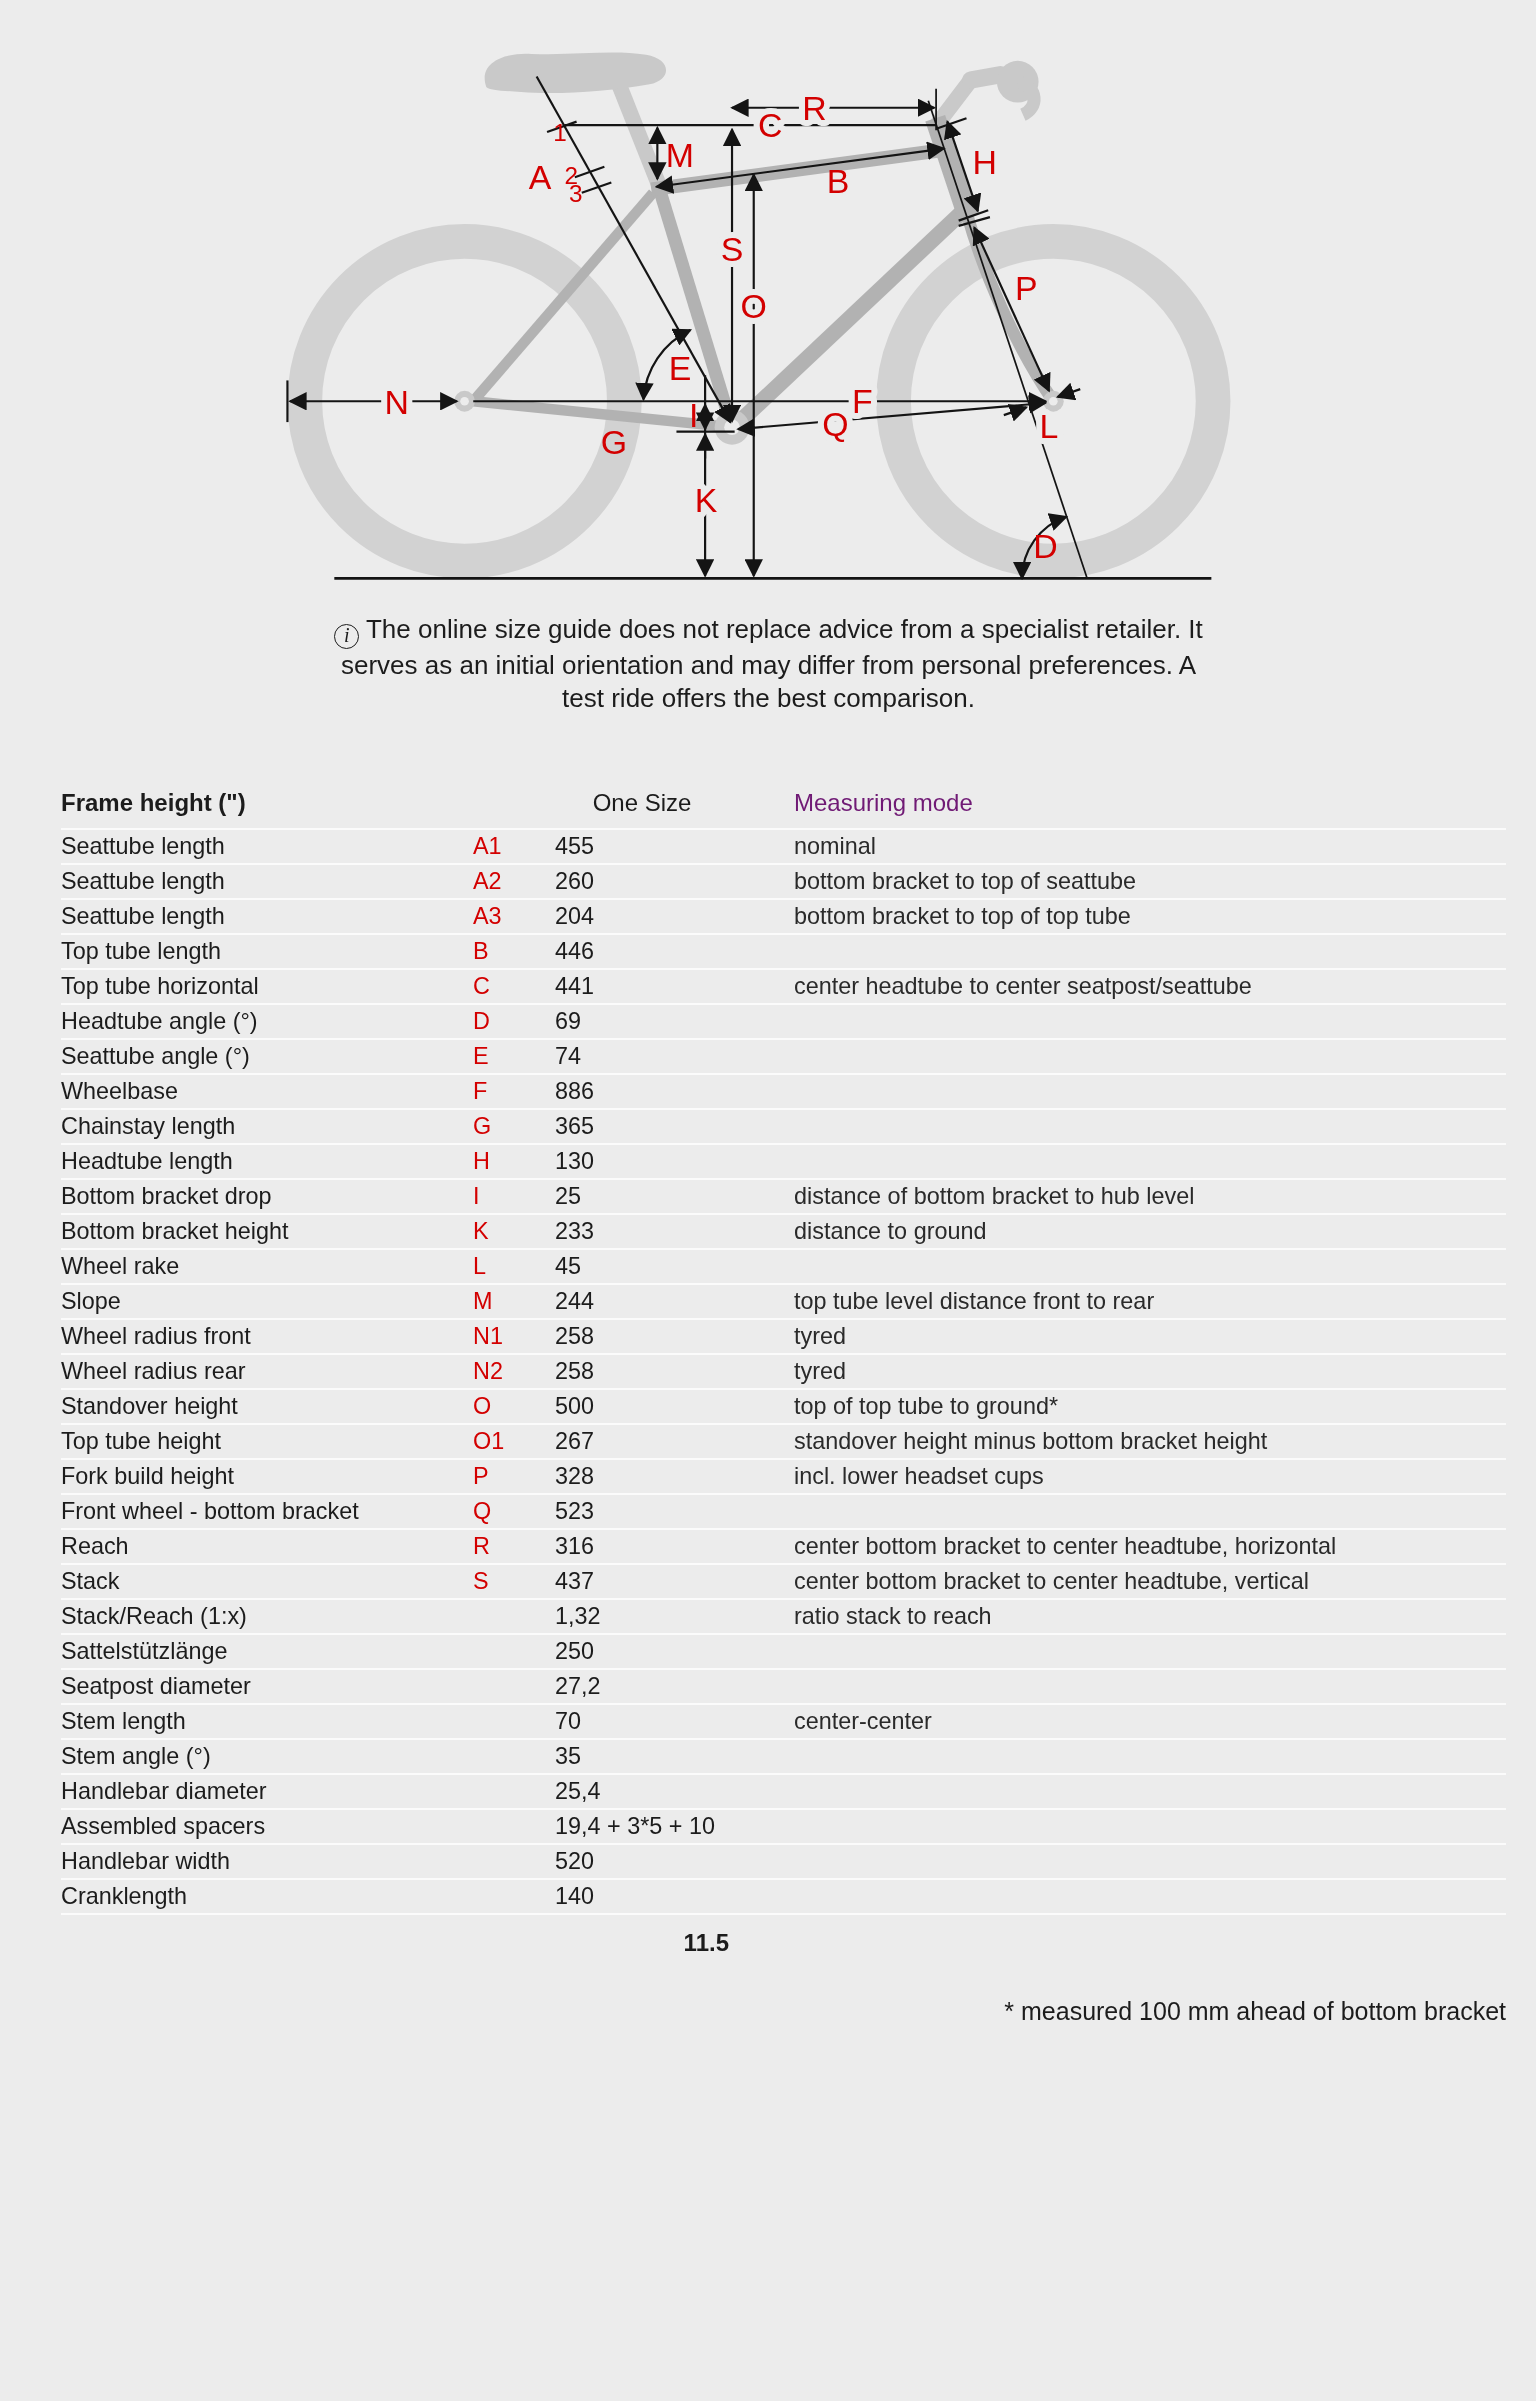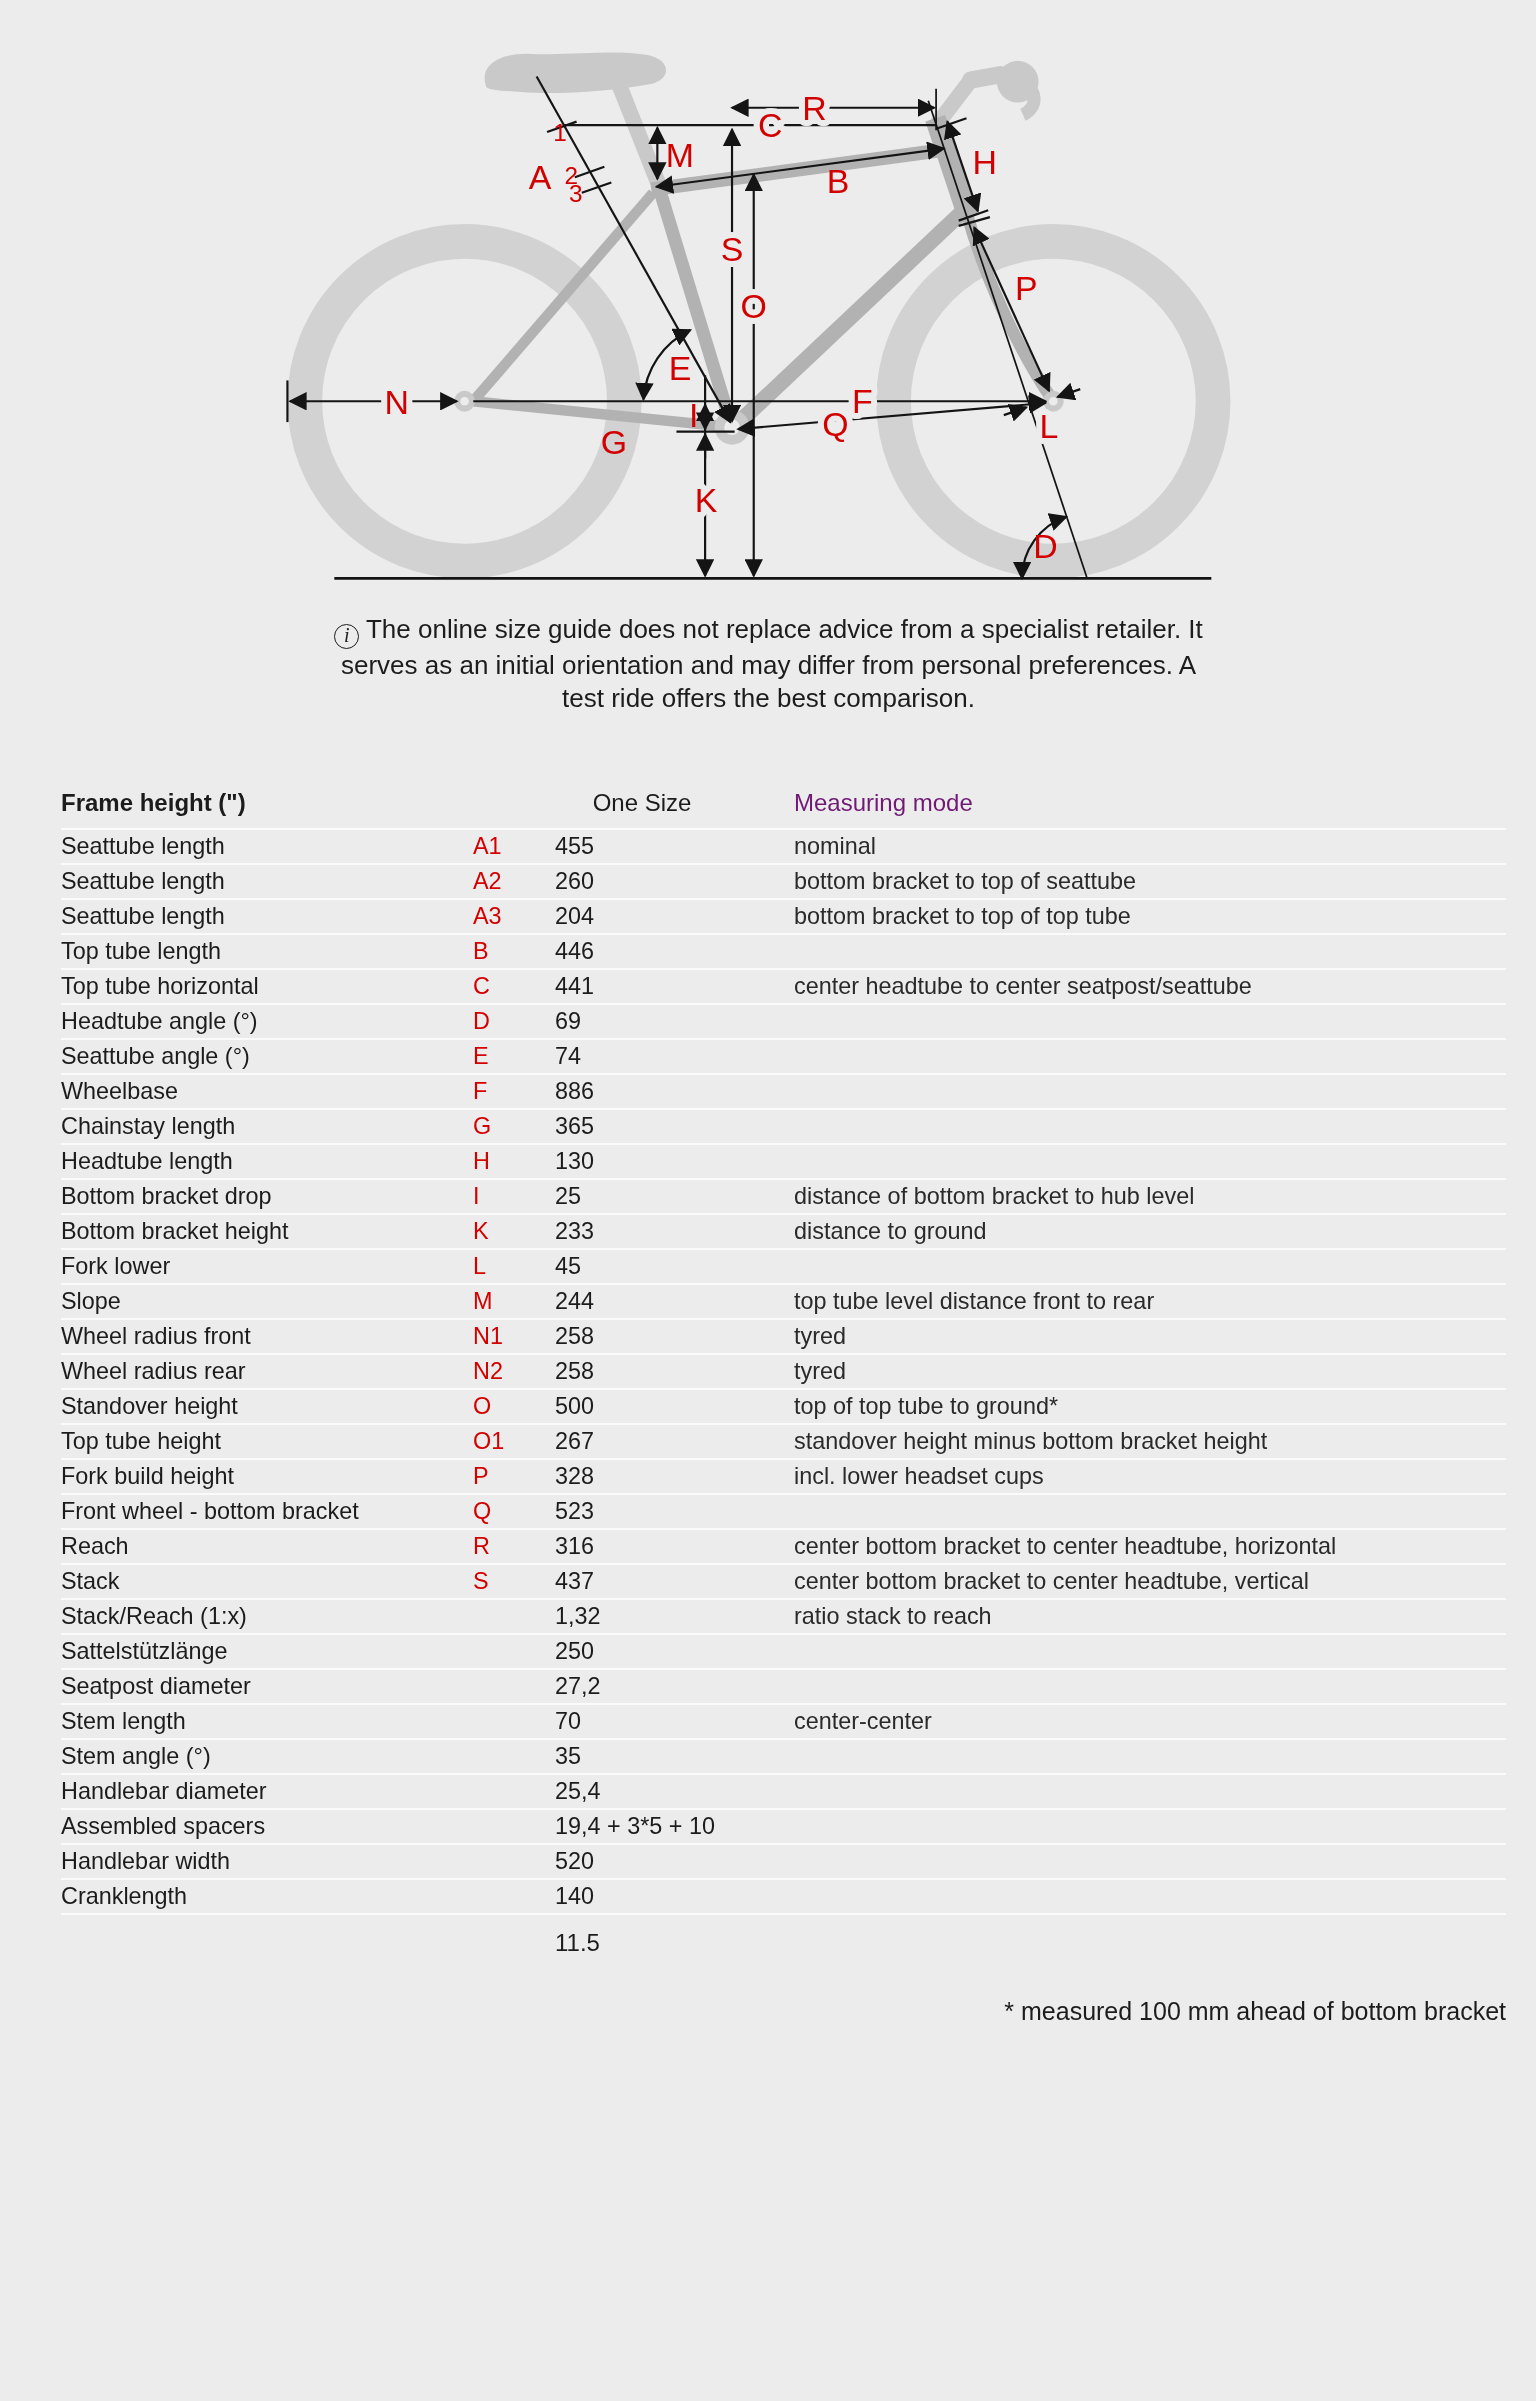--- a/index.html
+++ b/index.html
@@ -28,21 +28,21 @@
   .thead{height:52px;border-bottom:2.6px solid #fbfbfb;box-sizing:border-box;font-size:24px}
   .th-label{font-weight:bold}
   .th-size{font-weight:normal;text-align:center}
   .th-mode{color:#701a75;padding-left:65px}
   .row{height:35px;border-bottom:2.6px solid #fbfbfb;box-sizing:border-box;font-size:23.4px}
   .c-label{color:#1c1c1c}
   .c-code{color:#d30000}
   .c-value{text-align:left}
   .c-mode{padding-left:65px;color:#2a2a2a}
   .size-row{height:56px;font-size:24px}
-  .cell-size{text-align:left;font-weight:normal}
+  .cell-size{text-align:right;font-weight:bold}
   .footnote{margin-top:26px;padding-right:31px;text-align:right;font-size:25px;color:#1c1c1c}
 </style>
 </head>
 <body>
 
 <div class="diagram-wrap">
 <svg viewBox="0 0 1770 700" width="1537" height="608" xmlns="http://www.w3.org/2000/svg">
   <defs>
     <marker id="arr" viewBox="0 0 10 10" refX="9" refY="5" markerWidth="8.5" markerHeight="8.5" orient="auto-start-reverse">
       <path d="M0,0 L10,5 L0,10 z" fill="#141414"></path>
@@ -247,21 +247,21 @@
       </div>
 
       <div class="grid row">
         <div class="c-label">Bottom bracket height</div>
         <div class="c-code">K</div>
         <div class="c-value">233</div>
         <div class="c-mode">distance to ground</div>
       </div>
 
       <div class="grid row">
-        <div class="c-label">Fork lower</div>
+        <div class="c-label">Wheel rake</div>
         <div class="c-code">L</div>
         <div class="c-value">45</div>
         <div class="c-mode"></div>
       </div>
 
       <div class="grid row">
         <div class="c-label">Slope</div>
         <div class="c-code">M</div>
         <div class="c-value">244</div>
         <div class="c-mode">top tube level distance front to rear</div>

